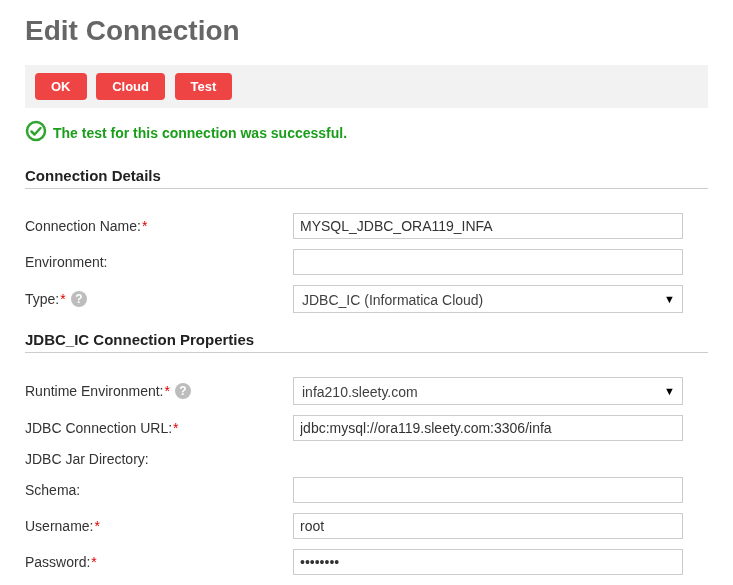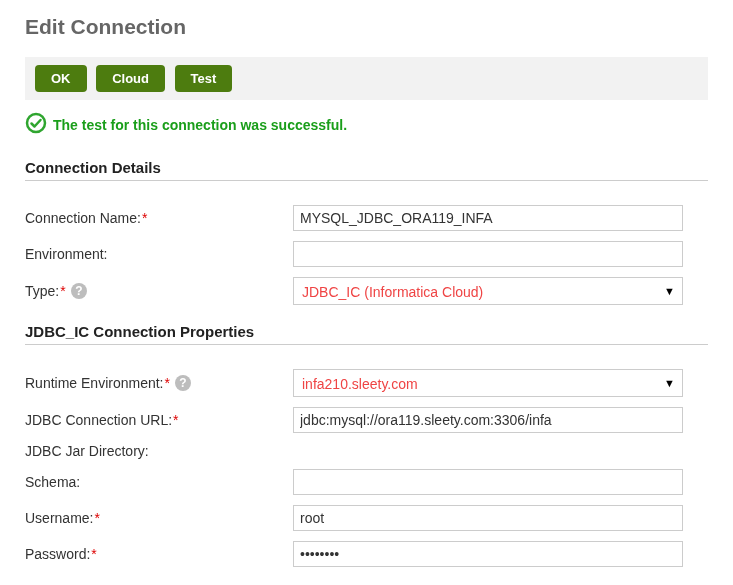--- a/index.html
+++ b/index.html
@@ -9,33 +9,33 @@
     }
     body {
       font-family: Arial, Helvetica, sans-serif;
       font-size: 13px;
       color: #333;
       padding: 15px 25px;
       background: #fff;
       width: 733px;
     }
     .page-title {
-      font-size: 21px;
+      font-size: 28px;
       font-weight: bold;
       color: #666;
       margin-bottom: 18px;
     }
     .button-bar {
       background: #f2f2f2;
       padding: 8px 10px;
       margin-bottom: 12px;
     }
     .btn {
       display: inline-block;
-      background: #4d7c0f;
+      background: #ef4444;
       color: #fff;
       border: none;
       border-radius: 4px;
       padding: 6px 16px;
       font-size: 13px;
       font-weight: bold;
       cursor: pointer;
       margin-right: 6px;
     }
     .status-row {
@@ -98,21 +98,21 @@
       width: 100%;
     }
     .form-field .select-display {
       width: 100%;
       padding: 4px 28px 4px 8px;
       border: 1px solid #ccc;
       font-size: 14px;
       height: 28px;
       line-height: 20px;
       background: #fff;
-      color: #ef4444;
+      color: #404040;
       cursor: pointer;
       display: block;
     }
     .select-arrow {
       position: absolute;
       right: 8px;
       top: 50%;
       transform: translateY(-50%);
       pointer-events: none;
       font-size: 11px;

